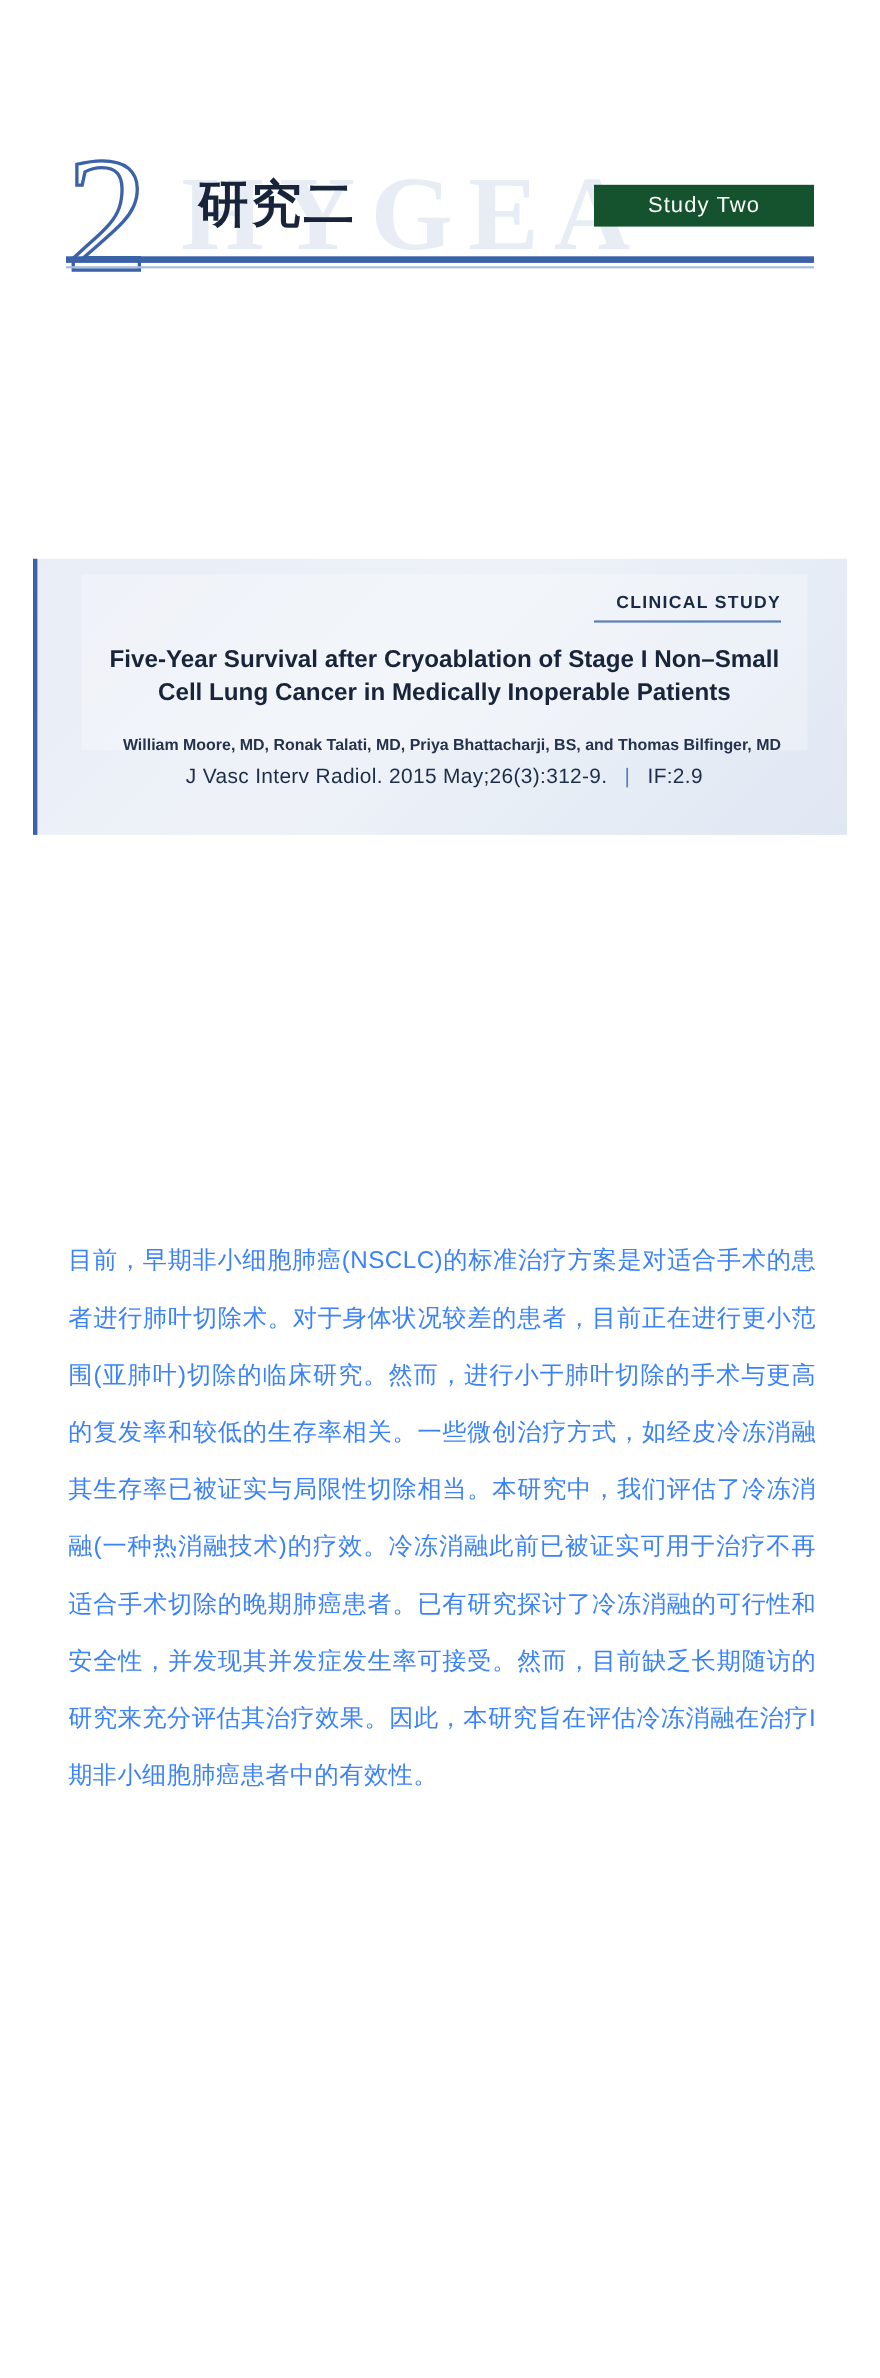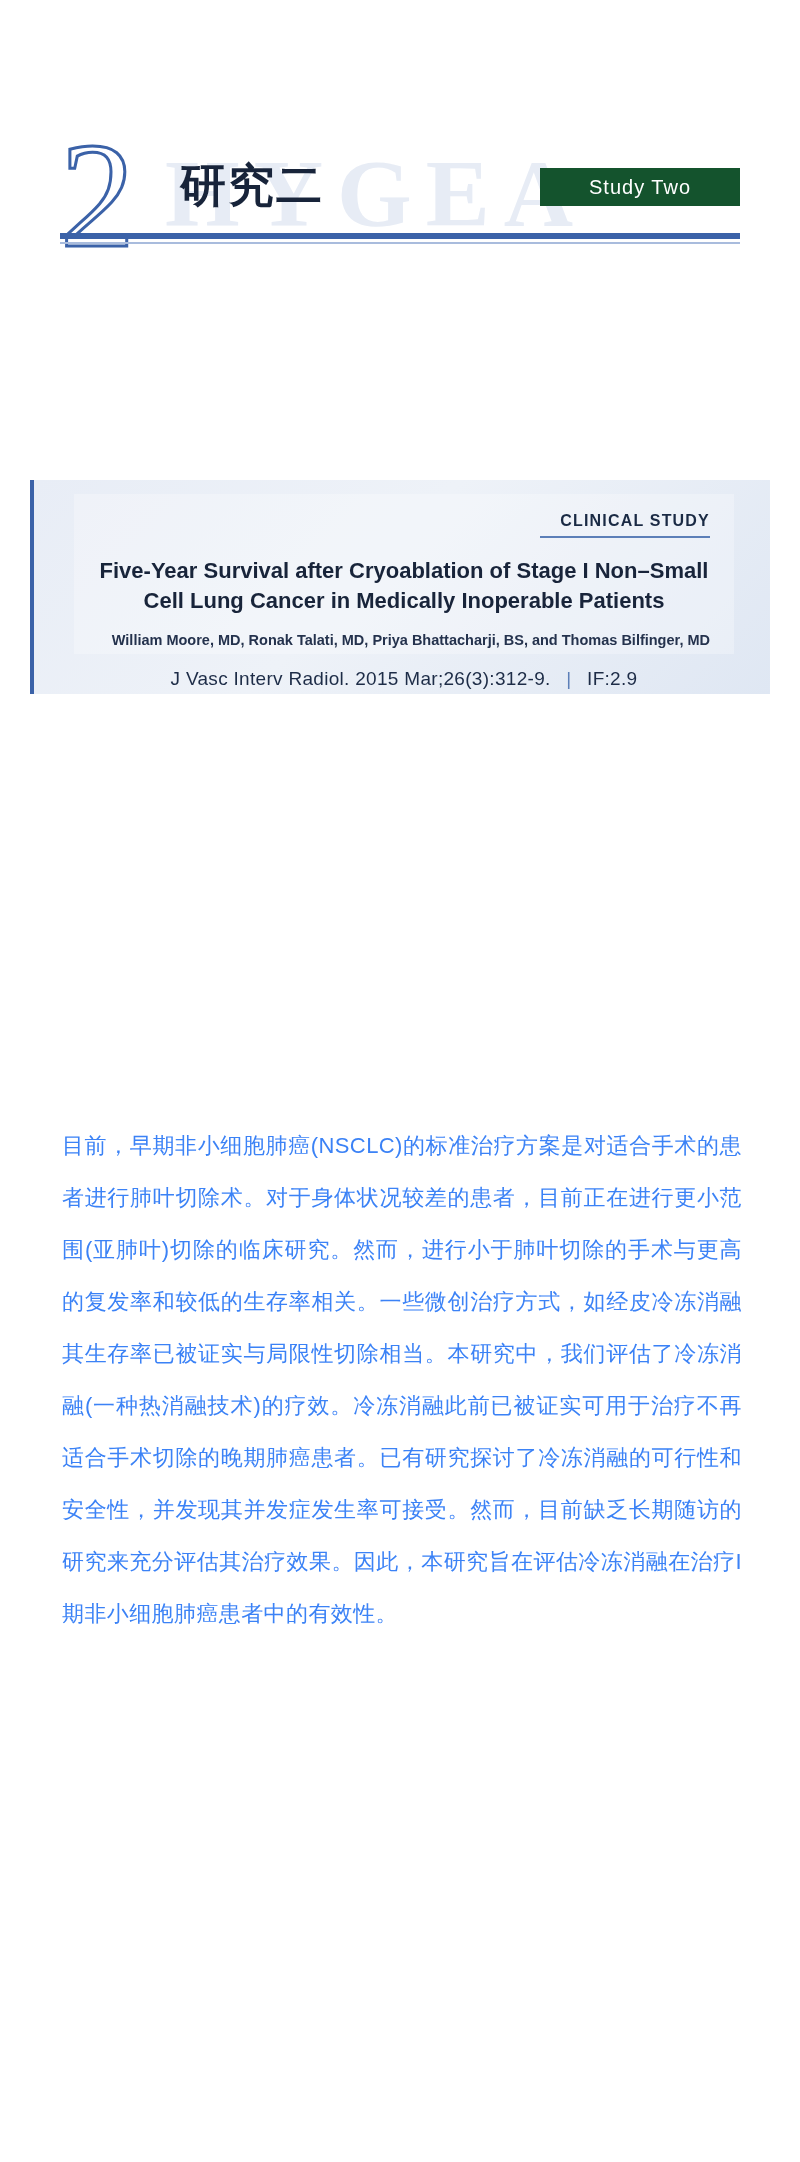--- a/index.html
+++ b/index.html
@@ -89,23 +89,23 @@
     top: 112px;
     width: 680px;
     height: 2px;
     background: #a9bcdd;
   }
 
   
   .paper-card {
     position: absolute;
     left: 30px;
-    top: 480px;
+    top: 508px;
     width: 740px;
-    height: 214px;
+    height: 251px;
     background: linear-gradient(135deg, #e8edf6 0%, #eef2f8 45%, #dfe7f3 100%);
     border-left: 4px solid #3b62a8;
     box-sizing: border-box;
   }
   .paper-inner {
     position: absolute;
     left: 40px;
     top: 14px;
     width: 660px;
     height: 160px;
@@ -134,21 +134,21 @@
     font-weight: 700;
     line-height: 30px;
     color: #18243a;
   }
   .paper-authors {
     text-align: right;
     font-size: 14.5px;
     font-weight: 700;
     line-height: 21px;
     color: #24324d;
-    margin-top: 14px;
+    margin-top: 24px;
   }
   .paper-journal {
     position: absolute;
     left: 0;
     top: 188px;
     width: 740px;
     text-align: center;
     font-size: 19px;
     color: #1d2c47;
     letter-spacing: 0.3px;
@@ -187,19 +187,19 @@
 </div>
 
 <div class="paper-card">
   <div class="paper-inner">
     <div class="clinical-study">CLINICAL STUDY</div>
     <div class="cs-rule"></div>
     <div class="paper-title">Five-Year Survival after Cryoablation of Stage I Non–Small Cell Lung Cancer in Medically Inoperable Patients</div>
     <div class="paper-authors">William Moore, MD, Ronak Talati, MD, Priya Bhattacharji, BS, and Thomas Bilfinger, MD</div>
   </div>
   <div class="paper-journal">
-    <span>J Vasc Interv Radiol. 2015 Mar;26(3):312-9.</span>
+    <span>J Vasc Interv Radiol. 2015 May;26(3):312-9.</span>
     <span class="sep">|</span>
     <span>IF:2.9</span>
   </div>
 </div>
 
 <div class="body-text">目前，早期非小细胞肺癌(NSCLC)的标准治疗方案是对适合手术的患者进行肺叶切除术。对于身体状况较差的患者，目前正在进行更小范围(亚肺叶)切除的临床研究。然而，进行小于肺叶切除的手术与更高的复发率和较低的生存率相关。一些微创治疗方式，如经皮冷冻消融其生存率已被证实与局限性切除相当。本研究中，我们评估了冷冻消融(一种热消融技术)的疗效。冷冻消融此前已被证实可用于治疗不再适合手术切除的晚期肺癌患者。已有研究探讨了冷冻消融的可行性和安全性，并发现其并发症发生率可接受。然而，目前缺乏长期随访的研究来充分评估其治疗效果。因此，本研究旨在评估冷冻消融在治疗I期非小细胞肺癌患者中的有效性。</div>
 
 </body></html>

